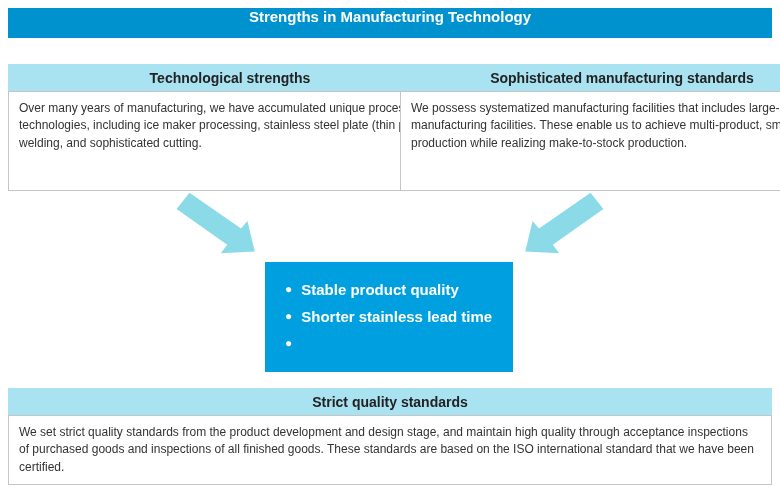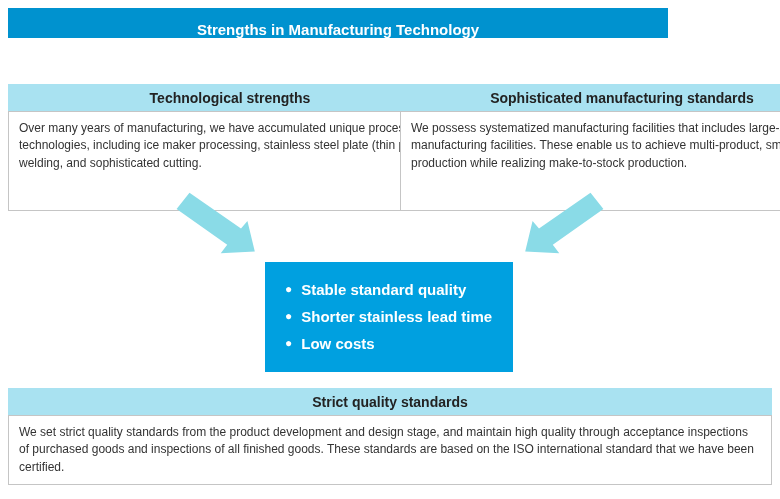--- a/index.html
+++ b/index.html
@@ -9,27 +9,27 @@
     --arrow-cyan:#8adbe7;
     --text-dark:#333333;
     --border-gray:#c5c5c5;
   }
   *{margin:0;padding:0;box-sizing:border-box;}
   html,body{background:#ffffff;}
   body{font-family:"Liberation Sans",sans-serif;color:var(--text-dark);}
   .canvas{position:relative;width:780px;height:499px;background:#ffffff;overflow:hidden;}
 
   .top-banner{
-    position:absolute;left:8px;top:8px;width:660px;height:30px;
+    position:absolute;left:8px;top:8px;width:764px;height:30px;
     background:var(--banner-blue);color:#ffffff;
-    display:flex;align-items:flex-end;justify-content:center;
+    display:flex;align-items:flex-start;justify-content:center;
     font-size:15px;font-weight:bold;
   }
 
-  .info-box{position:absolute;top:84px;width:444px;}
+  .info-box{position:absolute;top:64px;width:444px;}
   .info-box.left{left:8px;}
   .info-box.right{left:400px;}
   .box-header{
     height:27px;background:var(--light-cyan);color:#222222;
     display:flex;align-items:center;justify-content:center;
     font-size:14px;font-weight:bold;
   }
   .box-body{
     background:#ffffff;border:1px solid var(--border-gray);
     padding:8px 10px;font-size:12px;line-height:1.45;color:var(--text-dark);
@@ -88,29 +88,28 @@
   <div class="arrow arrow-right">
     <svg viewBox="0 0 100 80" preserveAspectRatio="none" aria-hidden="true">
       <polygon fill="currentColor" points="5,20 60,62 53,72 90,70 82,34 75,43 19,1"></polygon>
     </svg>
   </div>
 
   <div class="benefits-box">
     <ul class="benefits-list">
       <li>
         <span class="bullet">●</span>
-        <span>Stable standard quality</span>
+        <span>Stable product quality</span>
       </li>
       <li>
         <span class="bullet">●</span>
         <span>Shorter stainless lead time</span>
       </li>
       <li>
         <span class="bullet">●</span>
-        <span>Low costs</span>
       </li>
     </ul>
   </div>
 
   <div class="bottom-box">
     <div class="box-header">
       <span>Strict quality standards</span>
     </div>
     <div class="box-body">We set strict quality standards from the product development and design stage, and maintain high quality through acceptance inspections of purchased goods and inspections of all finished goods. These standards are based on the ISO international standard that we have been certified.</div>
   </div>

